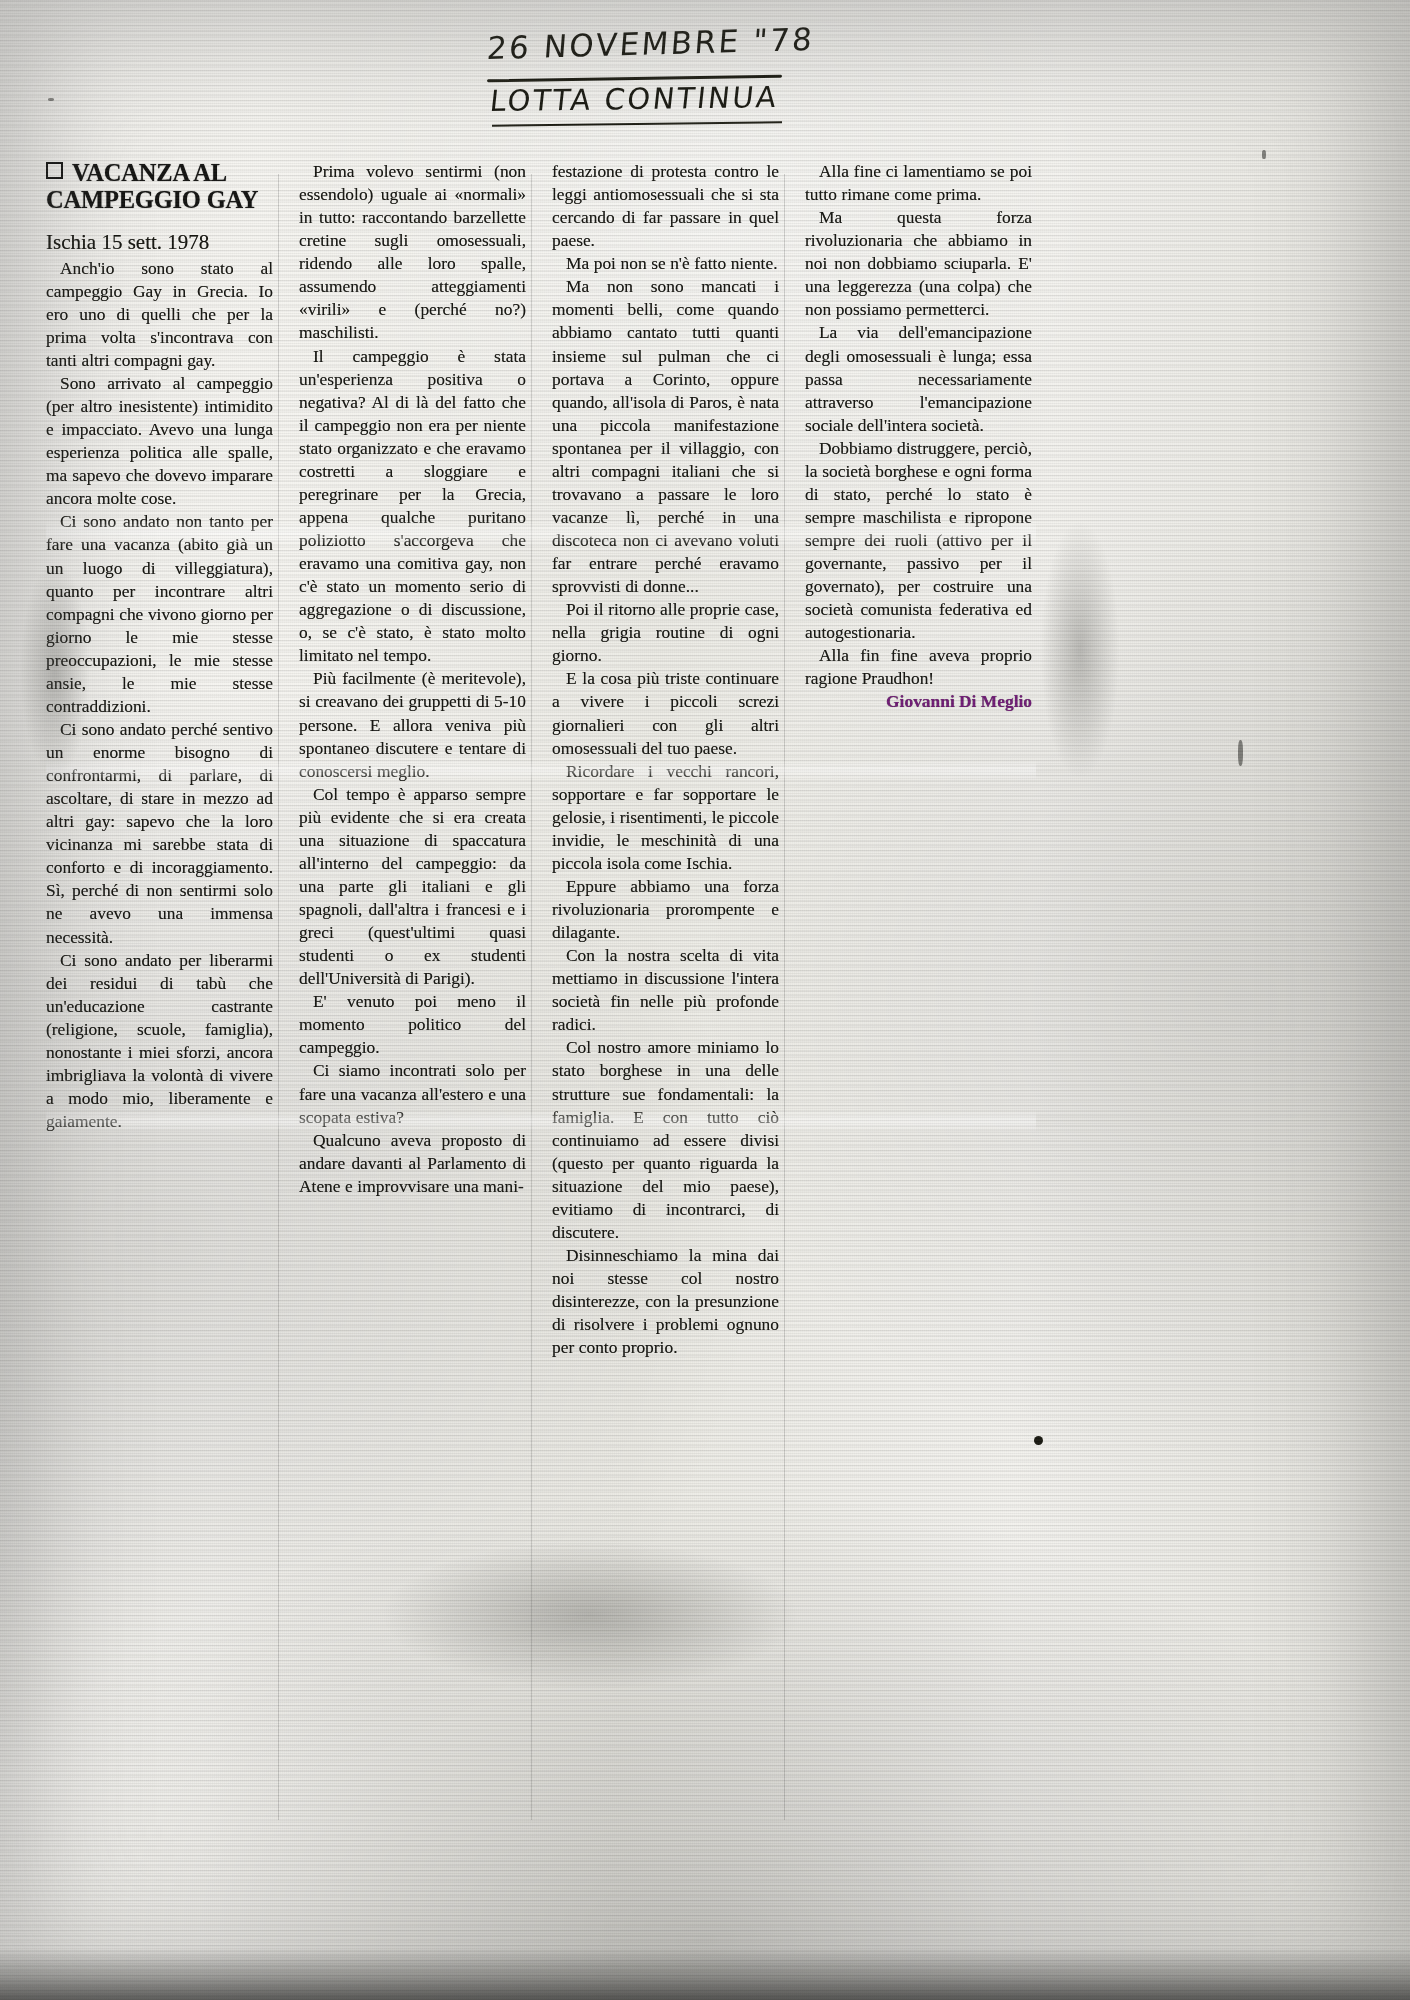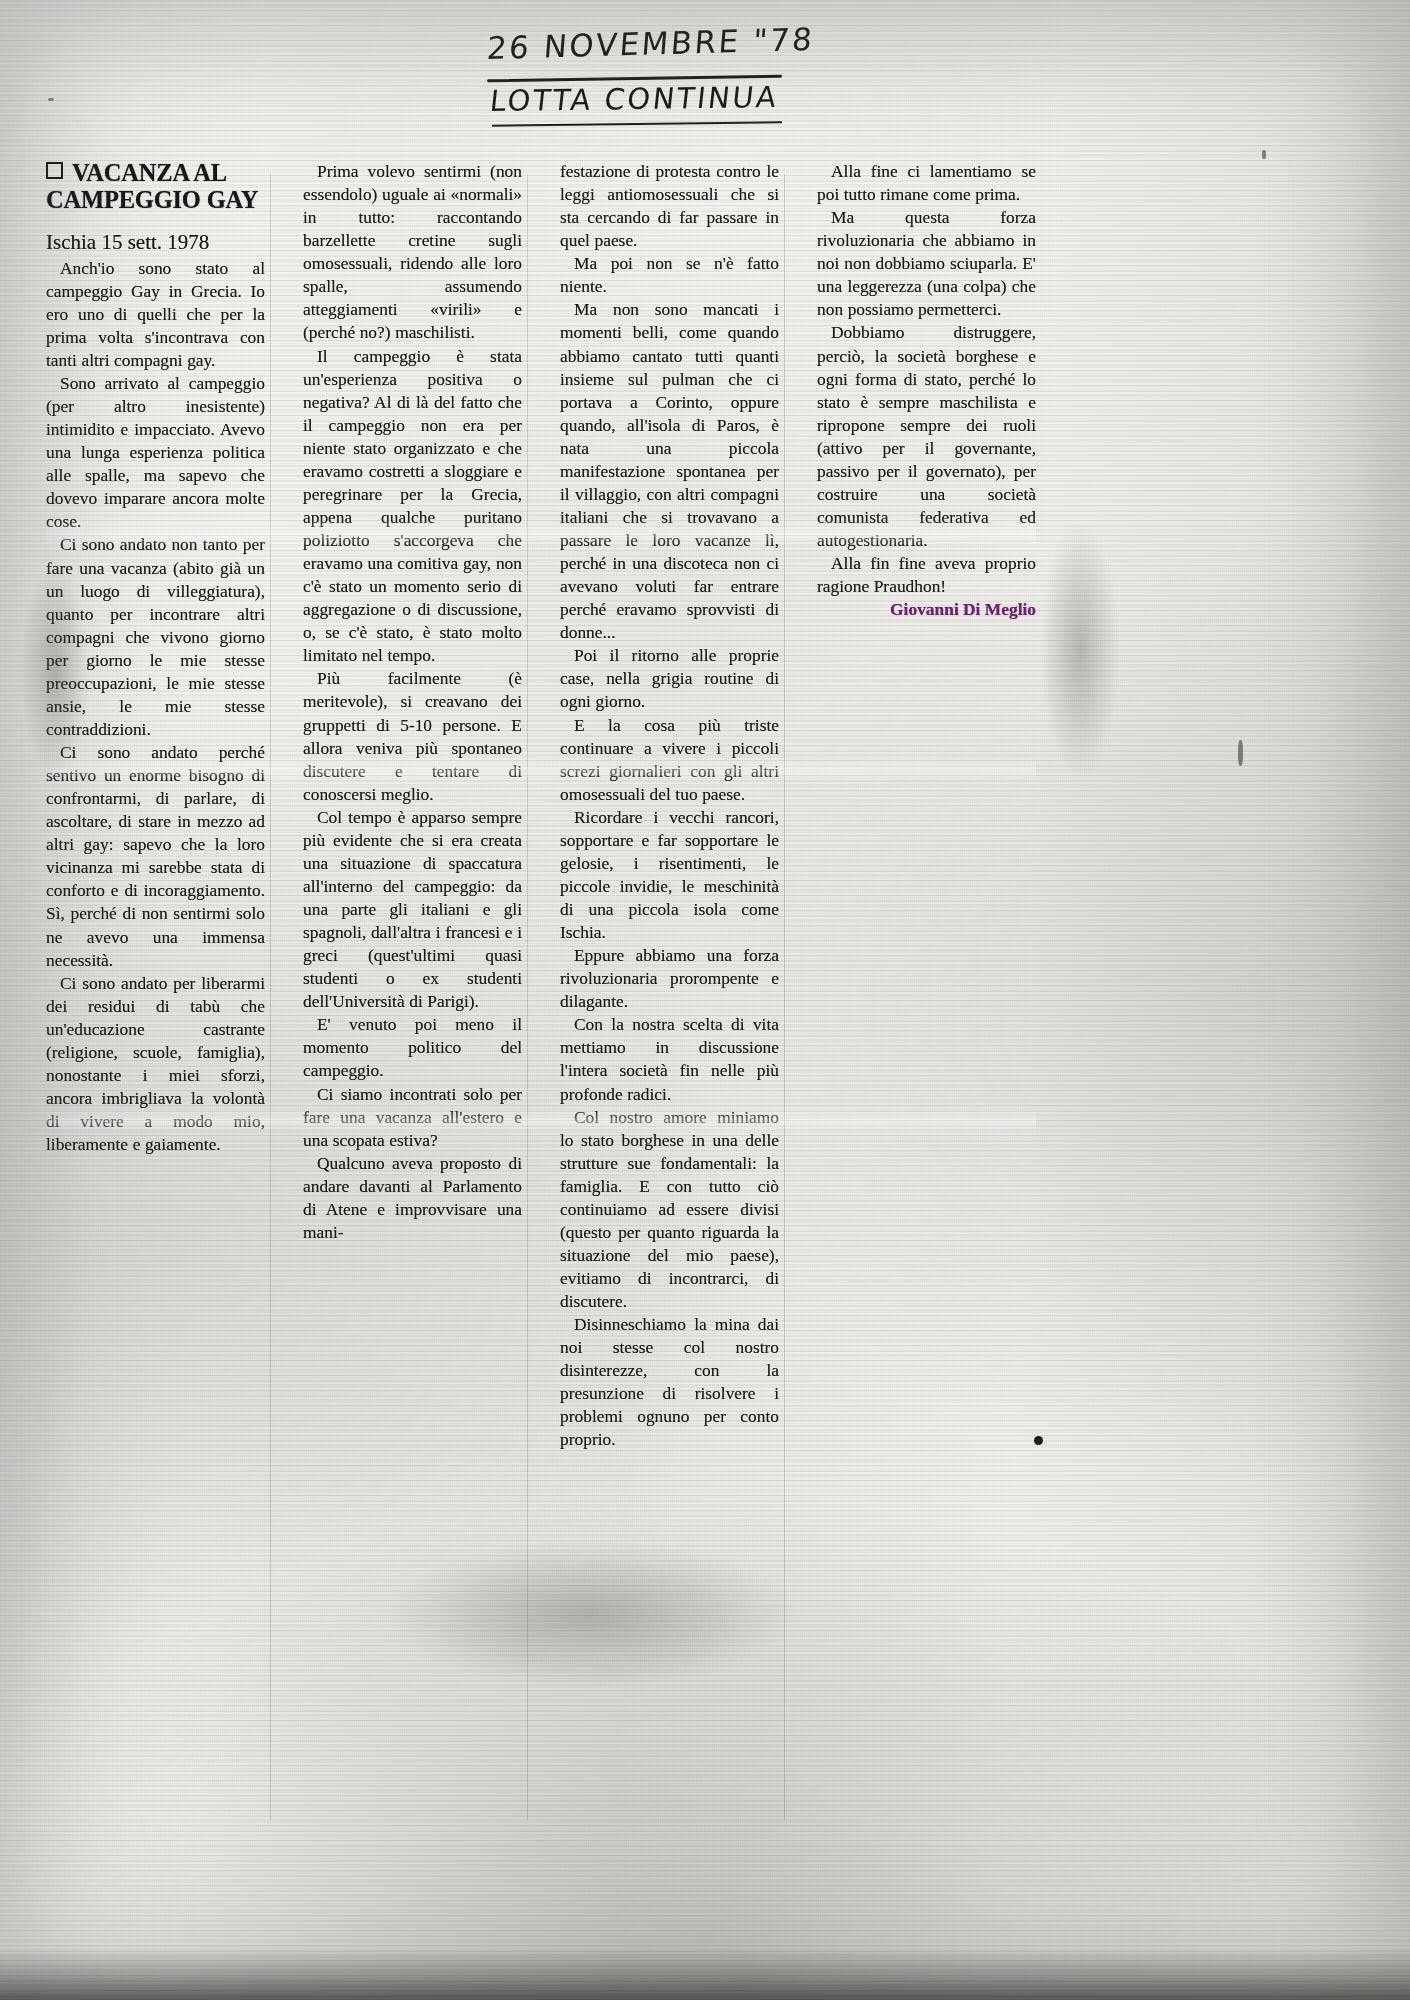--- a/index.html
+++ b/index.html
@@ -83,21 +83,21 @@
     display:flex;
     gap:12px;
     height:100%;
   }
   .col{
     width:237px;
     padding:0 10px 0 0;
     box-sizing:border-box;
     position:relative;
   }
-  .col + .col{ margin-left:16px; }
+  .col + .col{ margin-left:4px; }
   .col::after{
     content:"";
     position:absolute;top:14px;bottom:40px;right:4px;
     width:1px;
     background:rgba(60,60,58,0.20);
   }
   .col:last-child::after{display:none;}
 
   h1.headline{
     font-family:"Liberation Serif",serif;
@@ -209,20 +209,21 @@
         <p class="body">Ricordare i vecchi rancori, sopportare e far sopportare le gelosie, i risentimenti, le piccole invidie, le meschinità di una piccola isola come Ischia.</p>
         <p class="body">Eppure abbiamo una forza rivoluzionaria prorompente e dilagante.</p>
         <p class="body">Con la nostra scelta di vita mettiamo in discussione l'intera società fin nelle più profonde radici.</p>
         <p class="body">Col nostro amore miniamo lo stato borghese in una delle strutture sue fondamentali: la famiglia. E con tutto ciò continuiamo ad essere divisi (questo per quanto riguarda la situazione del mio paese), evitiamo di incontrarci, di discutere.</p>
         <p class="body">Disinneschiamo la mina dai noi stesse col nostro disinterezze, con la presunzione di risolvere i problemi ognuno per conto proprio.</p>
       </div>
 
       <div class="col">
         <p class="body">Alla fine ci lamentiamo se poi tutto rimane come prima.</p>
         <p class="body">Ma questa forza rivoluzionaria che abbiamo in noi non dobbiamo sciuparla. E' una leggerezza (una colpa) che non possiamo permetterci.</p>
+        <p class="body">La via dell'emancipazione degli omosessuali è lunga; essa passa necessariamente attraverso l'emancipazione sociale dell'intera società.</p>
         <p class="body">Dobbiamo distruggere, perciò, la società borghese e ogni forma di stato, perché lo stato è sempre maschilista e ripropone sempre dei ruoli (attivo per il governante, passivo per il governato), per costruire una società comunista federativa ed autogestionaria.</p>
         <p class="body">Alla fin fine aveva proprio ragione Praudhon!</p>
         <p class="sig">Giovanni Di Meglio</p>
       </div>
 
     </div>
   </div>
 
   <div class="band" style="left:46px;top:520px;width:990px;height:26px;"></div>
   <div class="band" style="left:46px;top:760px;width:990px;height:20px;"></div>

